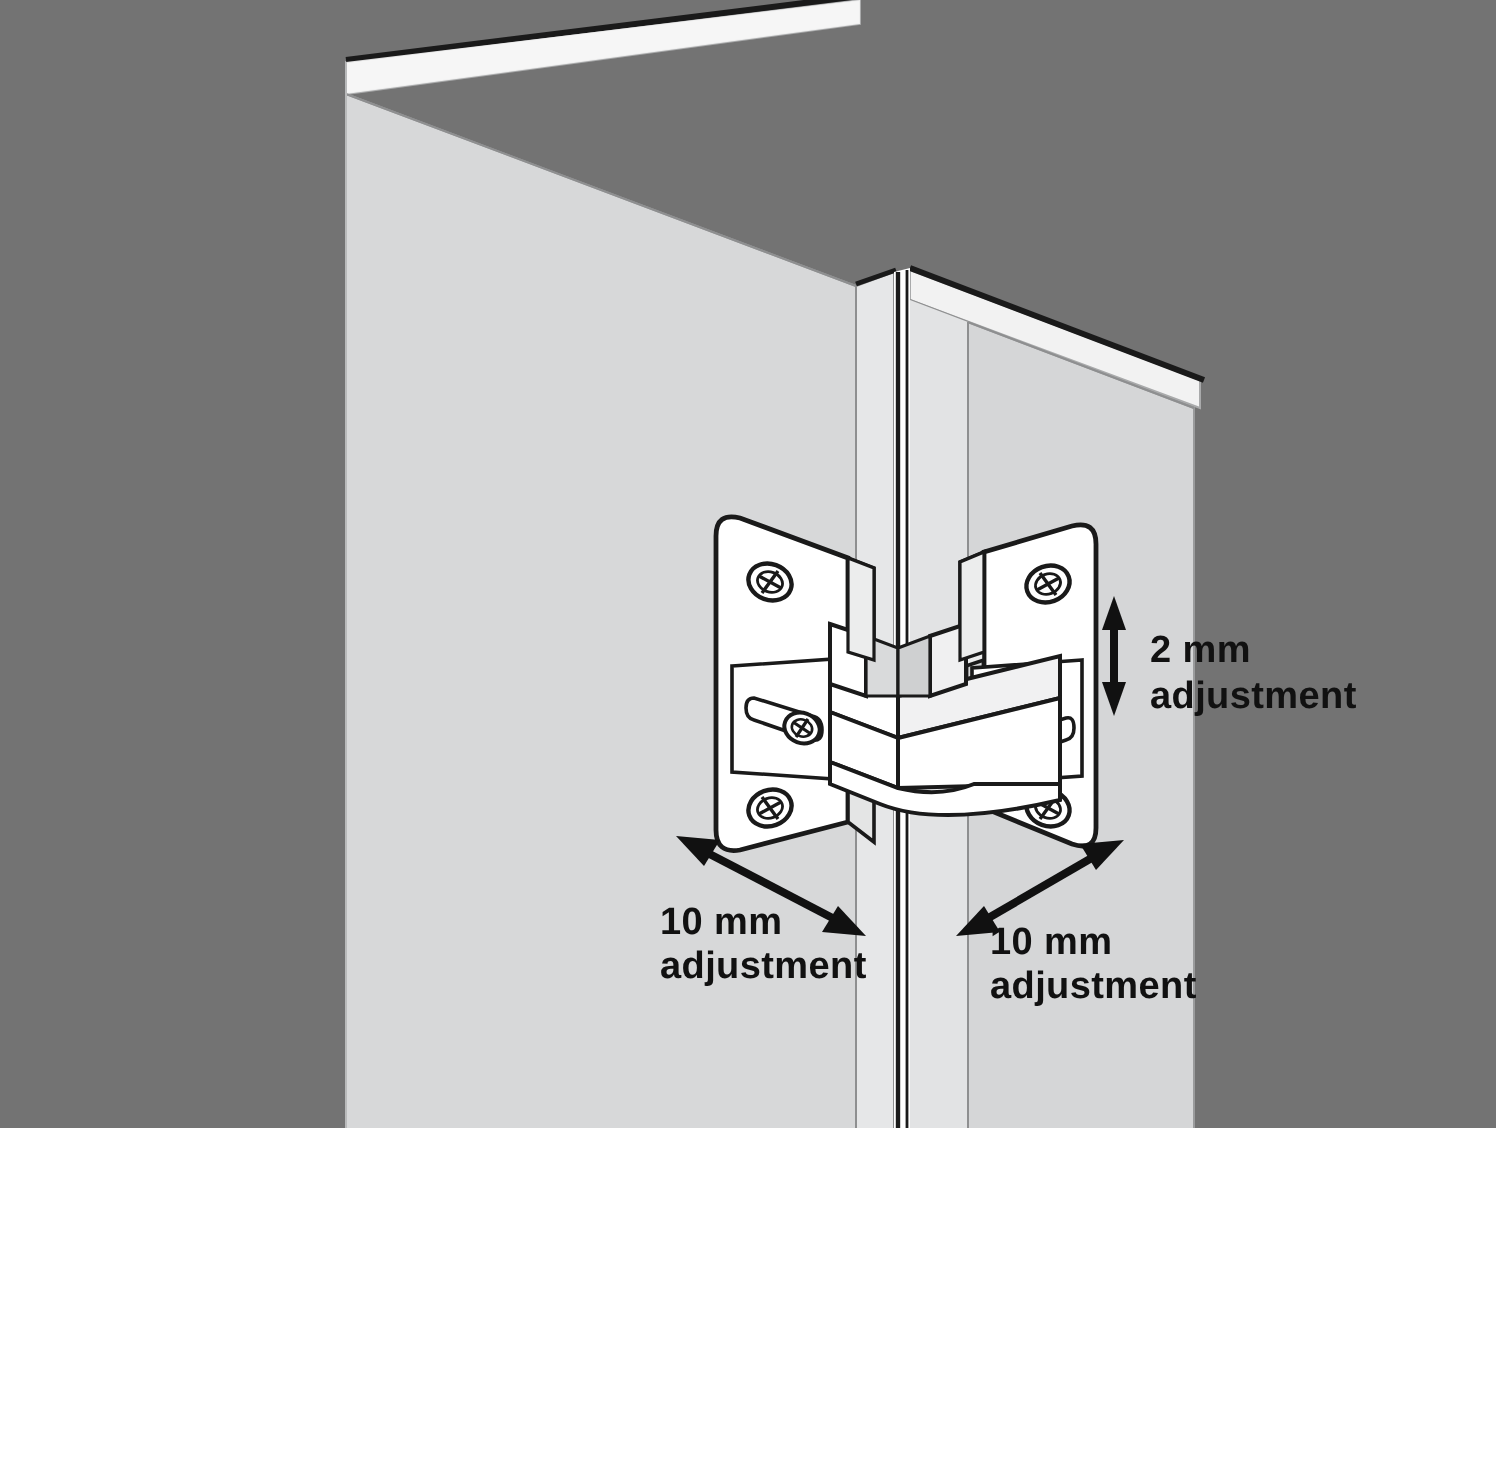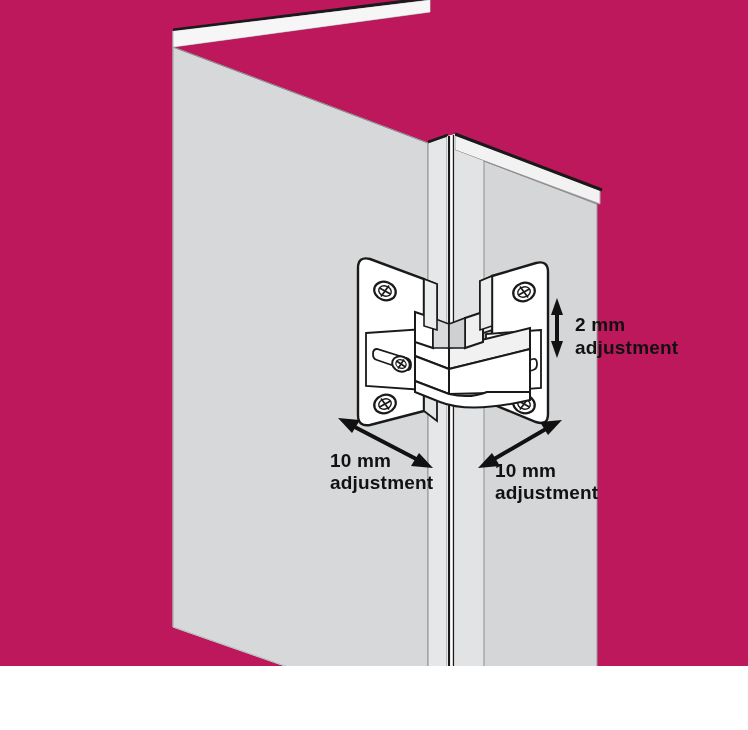--- a/index.html
+++ b/index.html
@@ -7,22 +7,22 @@
     margin: 0;
     padding: 0;
     background: #ffffff;
   }
   body {
     font-family: "Liberation Sans", sans-serif;
   }
   #stage {
     position: relative;
     width: 748px;
-    height: 666px;
-    background: #be185d;
+    height: 564px;
+    background: #737373;
     overflow: hidden;
   }
   #diagram {
     position: absolute;
     left: 0;
     top: 0;
     width: 748px;
     height: 730px;
   }
   .label-text {

